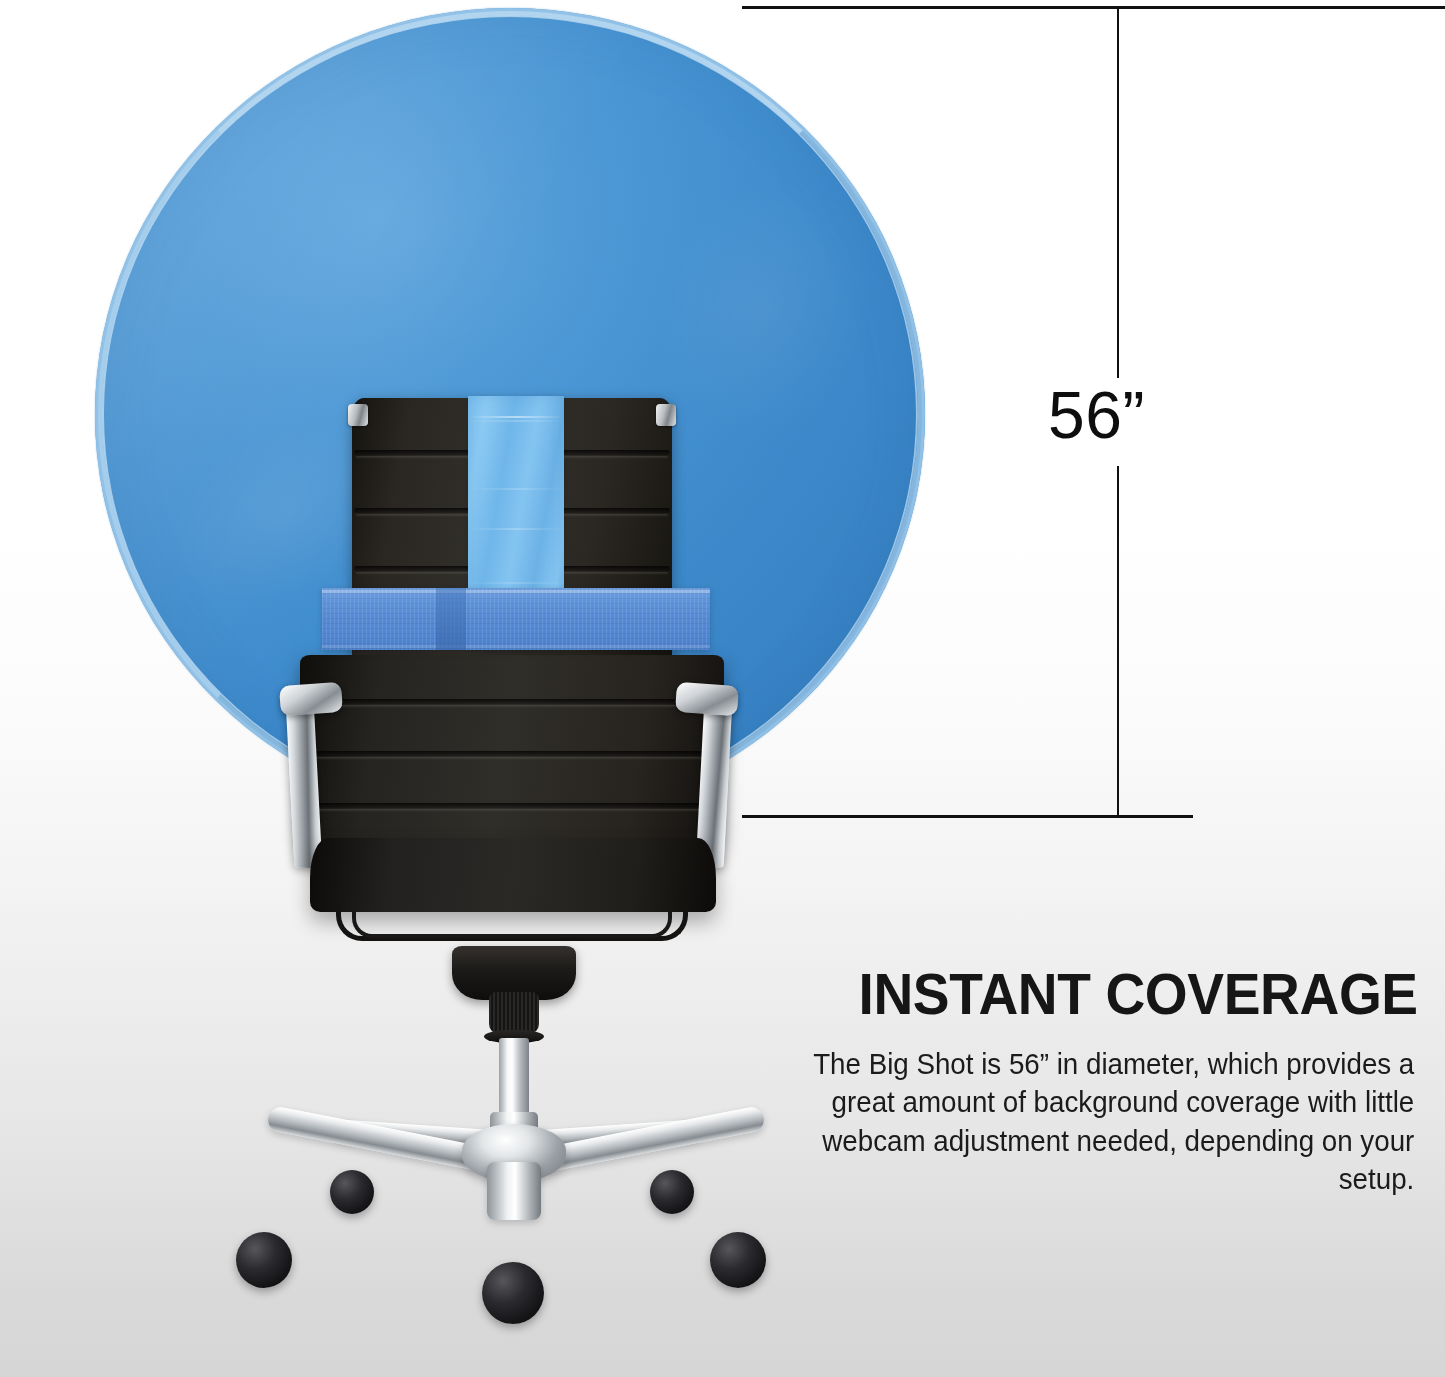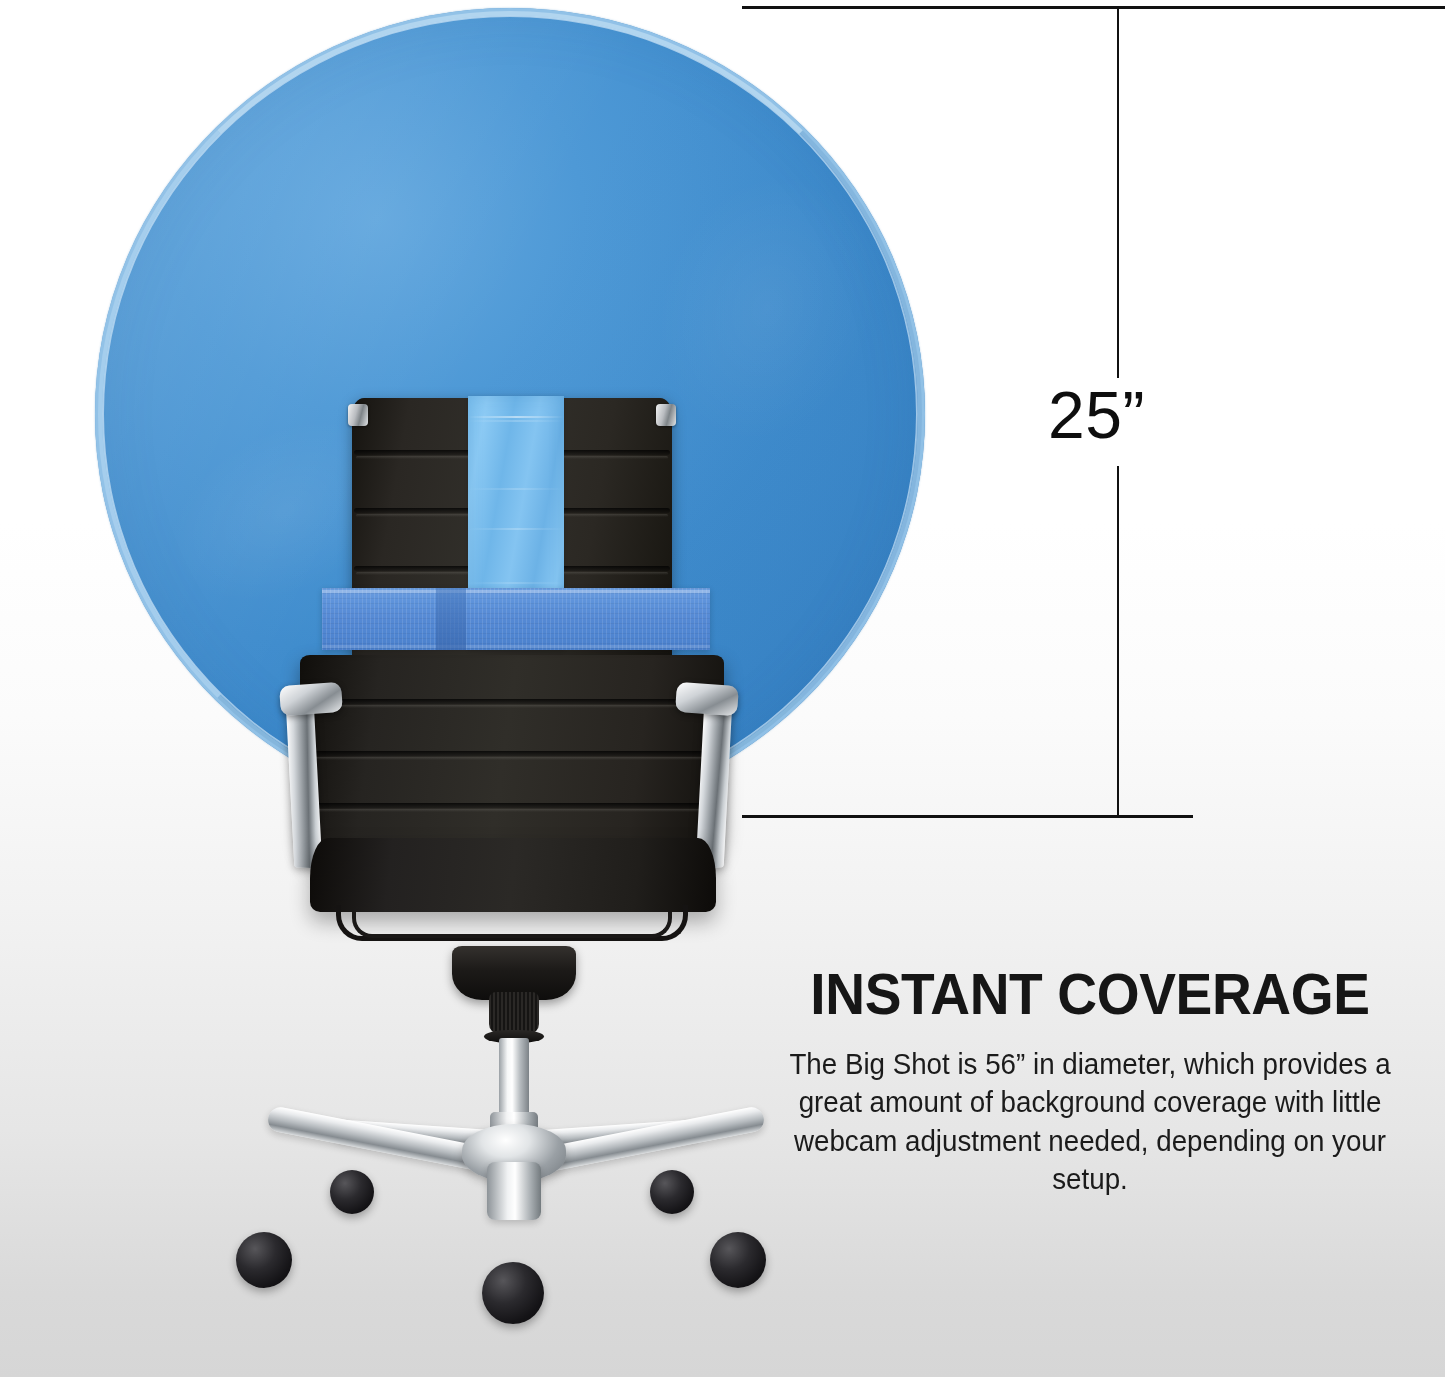--- a/index.html
+++ b/index.html
@@ -267,21 +267,21 @@
     font-size:66px;
     font-weight:400;
     letter-spacing:0.5px;
     color:#0e0e0e;
     line-height:1;
     white-space:nowrap;
     font-family:"Liberation Sans", sans-serif;
   }
 
   
-  .copy { position:absolute; left:745px; top:965px; width:690px; text-align:center; }
+  .copy { position:absolute; left:745px; top:965px; width:690px; text-align:right; }
 
   .headline {
     font-size:58px;
     font-weight:700;
     letter-spacing:-0.4px;
     color:#161616;
     line-height:1.0;
     transform:scaleX(0.95);
     transform-origin:center;
     white-space:nowrap;
@@ -376,20 +376,20 @@
     <div class="leg leg-c"></div>
     <div class="caster caster-fl"></div>
     <div class="caster caster-fr"></div>
     <div class="caster caster-c"></div>
   </div>
 
   <div class="dim-ext dim-ext-top"></div>
   <div class="dim-ext dim-ext-bot"></div>
   <div class="dim-line dim-line-upper"></div>
   <div class="dim-line dim-line-lower"></div>
-  <div class="dim-label">25”</div>
+  <div class="dim-label">56”</div>
 
   <div class="copy">
     <div class="headline">INSTANT COVERAGE</div>
     <div class="subcopy">The Big Shot is 56” in diameter, which provides a great amount of background coverage with little webcam adjustment needed, depending on your setup.</div>
   </div>
 
 </div>
 
 </body></html>

